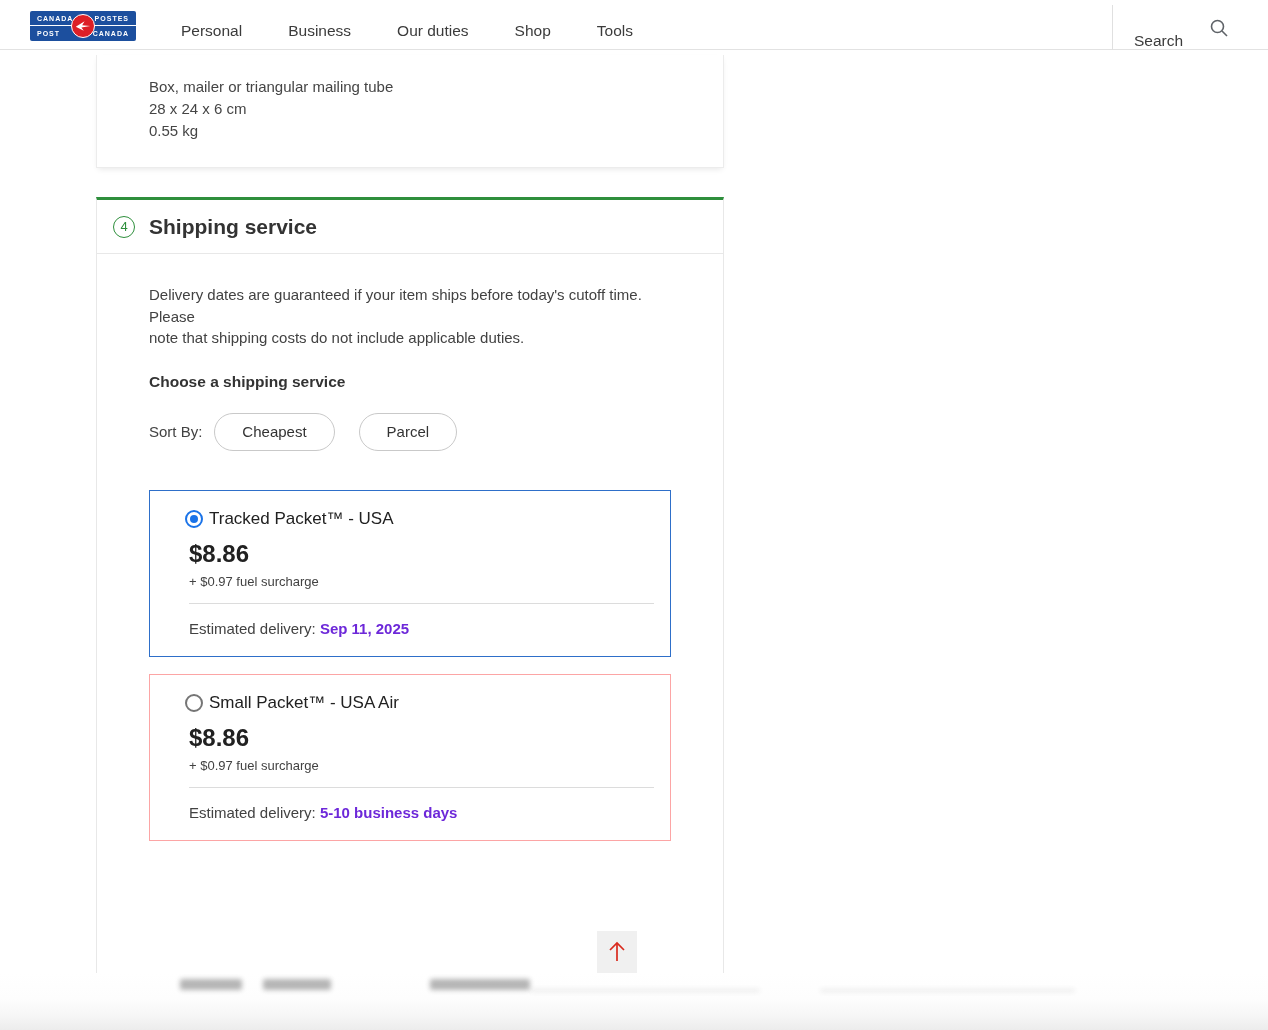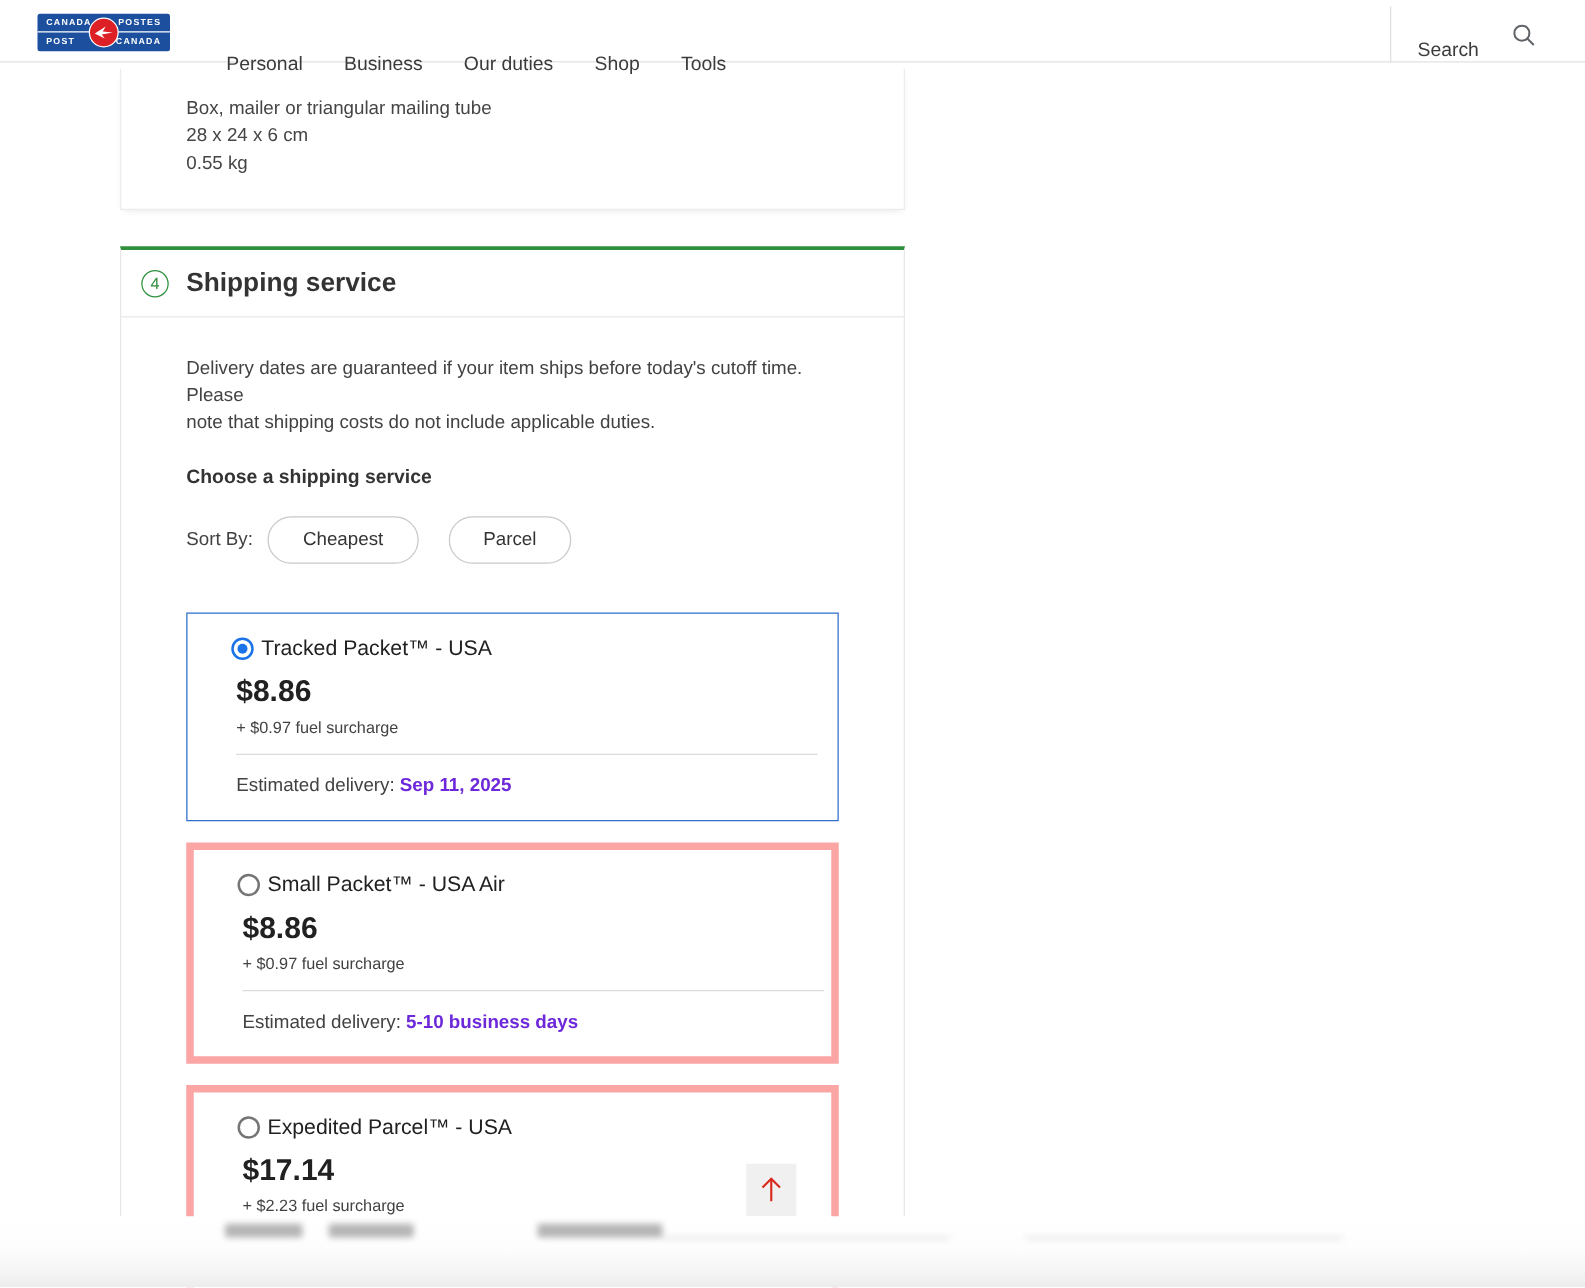--- a/index.html
+++ b/index.html
@@ -12,21 +12,21 @@
                  border-bottom:1px solid #e2e2e2; z-index:10; }
   .logo { position:absolute; left:30px; top:11px; width:106px; height:30px; background:#1c4f9e;
           border-radius:2px; overflow:hidden; }
   .logo .midline { position:absolute; left:0; top:14px; width:100%; height:1px; background:#fff; }
   .logo .txt { position:absolute; color:#fff; font-size:7px; font-weight:bold; letter-spacing:1px; }
   .logo .lt { left:7px; top:4px; } .logo .lb { left:7px; bottom:4px; }
   .logo .rt { right:7px; top:4px; } .logo .rb { right:7px; bottom:4px; }
   .logo .circle { position:absolute; left:50%; top:50%; transform:translate(-50%,-50%);
                   width:24px; height:24px; background:#dd1f26; border:1.5px solid #fff;
                   border-radius:50%; display:flex; align-items:center; justify-content:center; }
-  .main-nav { position:absolute; left:181px; top:0; height:61px; display:flex; align-items:flex-end; gap:33px; }
+  .main-nav { position:absolute; left:181px; top:0; height:61px; display:flex; align-items:center; gap:46px; }
   .main-nav .nav-item { font-size:15.5px; color:#3b3b3b; cursor:pointer; white-space:nowrap; }
   .search-area { position:absolute; right:0; top:5px; width:156px; height:45px;
                  border-left:1px solid #e0e0e0; display:flex; align-items:flex-end; }
   .search-label { margin-left:21px; font-size:15.5px; color:#3b3b3b; cursor:pointer; }
   .search-icon { position:absolute; right:39px; top:13px; cursor:pointer; }
 
   
   .package-card { position:absolute; left:96px; top:55px; width:628px; height:113px; background:#fff;
                   border-left:1px solid #ececec; border-right:1px solid #ececec; border-bottom:1px solid #ececec;
                   box-shadow:0 3px 6px -2px rgba(0,0,0,.10); padding:21px 0 0 52px; }
@@ -44,21 +44,21 @@
   .desc-line { font-size:15px; line-height:21.5px; color:#424242; }
   .choose-label { margin-top:24px; font-size:15.5px; font-weight:bold; color:#333; }
   .sort-row { margin-top:22px; display:flex; align-items:center; }
   .sort-label { font-size:15px; color:#424242; }
   .pill { margin-left:12px; height:38px; padding:0 27px; border:1px solid #c9c9c9; border-radius:19px;
           background:#fff; font-family:"Liberation Sans", sans-serif; font-size:15px; color:#333; cursor:pointer; }
   .pill + .pill { margin-left:24px; }
 
   
   .options { margin-top:39px; width:522px; }
-  .opt-card { border:6px solid #fca5a5; background:#fff; padding:18px 0 0 15px; margin-bottom:17px;
+  .opt-card { border:1px solid #fca5a5; background:#fff; padding:18px 0 0 15px; margin-bottom:17px;
               cursor:pointer; position:relative; }
   .opt-card.selected { border:1px solid #2e6fc9; }
   .opt-head { display:flex; align-items:center;padding-left:20px; }
   .radio { width:18px; height:18px; border-radius:50%; border:2px solid #757575; background:#fff; flex:0 0 auto; }
   .opt-card.selected .radio { border-color:#1a73e8; position:relative; }
   .opt-card.selected .radio::after { content:""; position:absolute; left:3px; top:3px; width:8px; height:8px;
                                      border-radius:50%; background:#1a73e8; }
   .opt-name { margin-left:6px; font-size:17px; color:#212121; }
   .opt-price { margin:11px 0 0 24px; font-size:24px; font-weight:bold; color:#212121; }
   .opt-surcharge { margin:6px 0 0 24px; font-size:13px; color:#424242; }
@@ -158,31 +158,20 @@
           <div class="opt-head">
             <span class="radio"></span>
             <span class="opt-name">Small Packet™ - USA Air</span>
           </div>
           <div class="opt-price">$8.86</div>
           <div class="opt-surcharge">+ $0.97 fuel surcharge</div>
           <div class="opt-divider"></div>
           <div class="opt-delivery"><span>Estimated delivery: </span><b>5-10 business days</b></div>
         </div>
 
-        <div class="opt-card cut">
-          <div class="opt-head">
-            <span class="radio"></span>
-            <span class="opt-name">Expedited Parcel™ - USA</span>
-          </div>
-          <div class="opt-price">$17.14</div>
-          <div class="opt-surcharge">+ $2.23 fuel surcharge</div>
-          <div class="opt-divider"></div>
-          <div class="opt-delivery"><span>Estimated delivery: </span><b>Sep 9, 2025</b></div>
-          <div class="opt-liability">Liability coverage (Free up to $100).</div>
-        </div>
 
       </div>
     </div>
   </section>
 
   <button class="back-to-top">
     <span>
       <svg width="24" height="26" viewBox="0 0 24 26" fill="none" stroke="#d9291c" stroke-width="1.7">
         <line x1="12" y1="23" x2="12" y2="5"></line>
         <polyline points="5,12 12,5 19,12" fill="none"></polyline>

